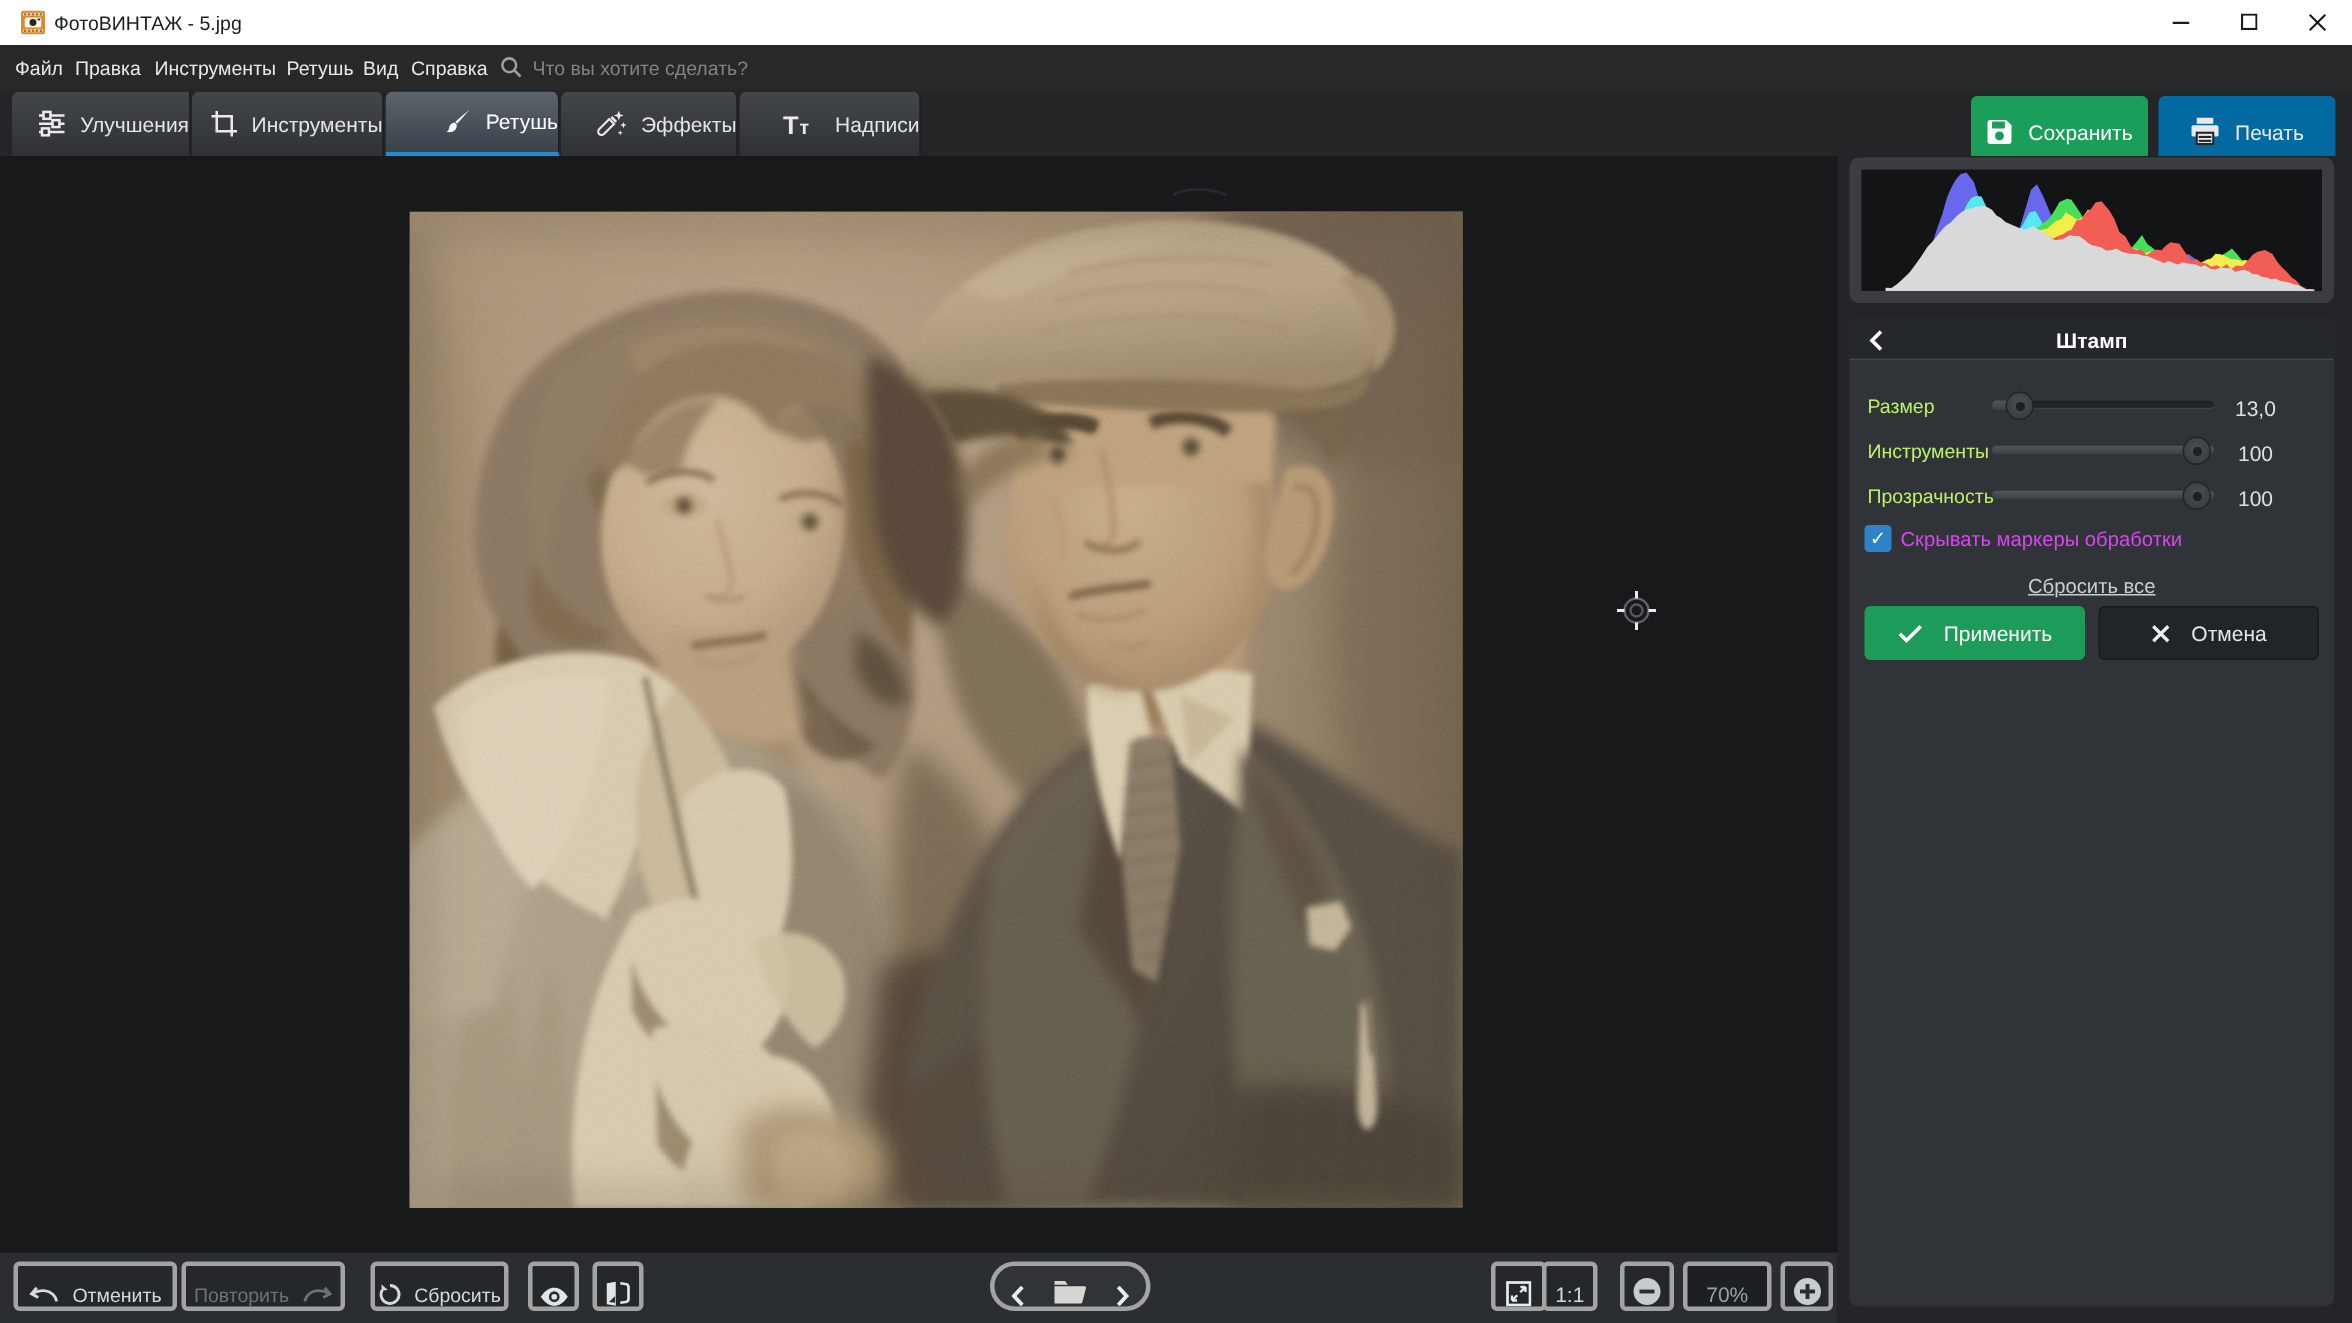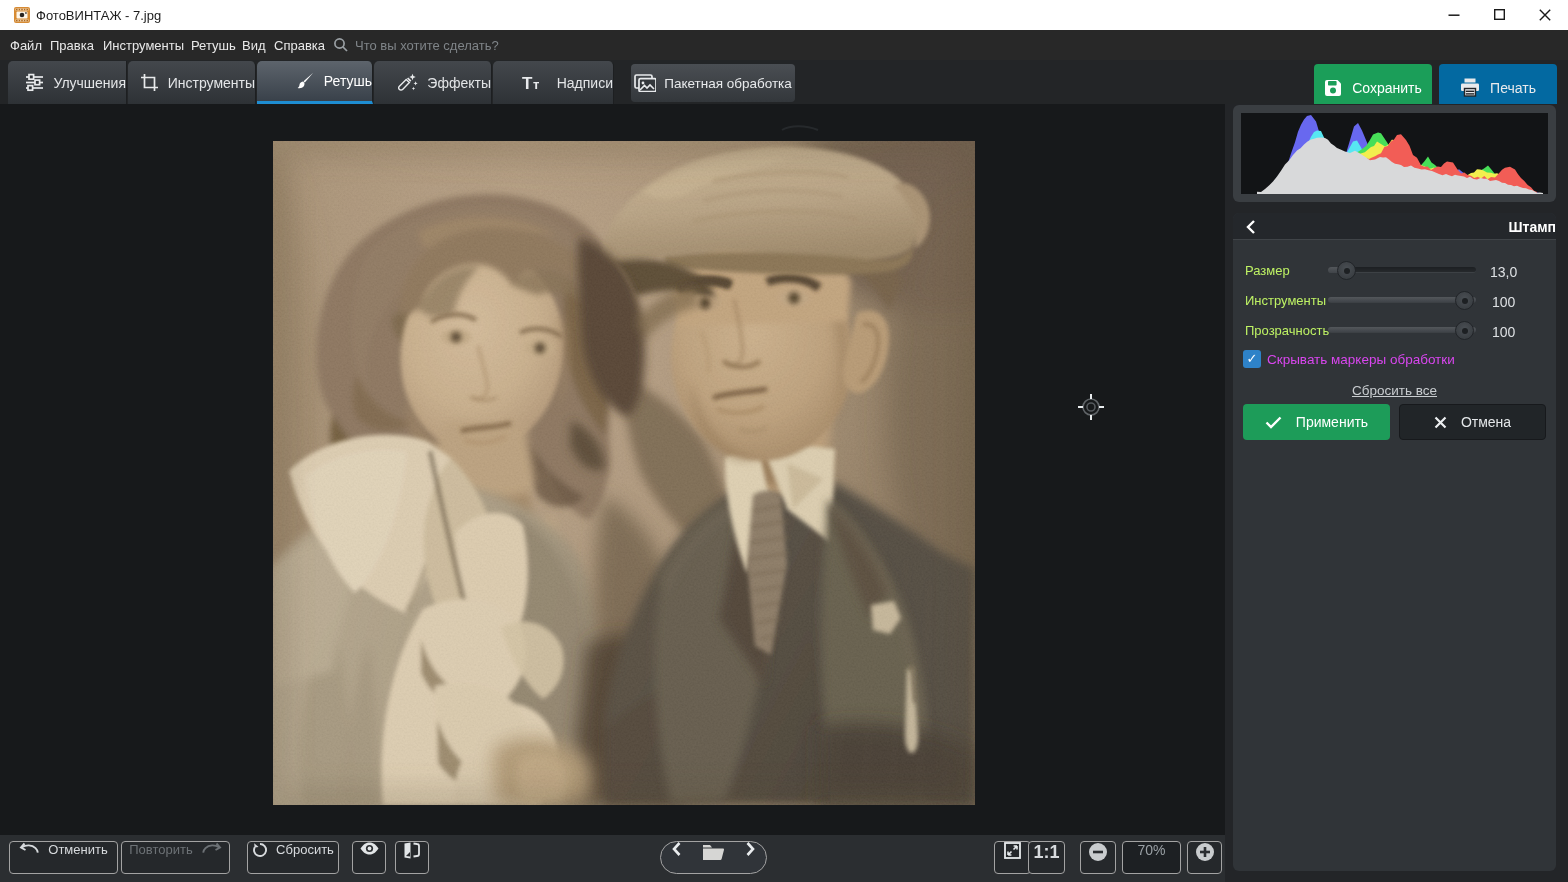--- a/index.html
+++ b/index.html
@@ -17,28 +17,28 @@
 .tab.first{border-radius:5px 0 0 0}
 .tab.active{background:linear-gradient(#5d646c,#39414a);color:#fff;border-bottom:3px solid #1e8dd2}
 .batch{top:64px;height:38px;white-space:nowrap;font-size:13.5px;border-radius:4px;background:linear-gradient(#4a4e53,#33373b);color:#e8eaec;display:flex;align-items:center;justify-content:center;gap:8px}
 .topbtn{top:64px;height:47px;border-radius:4px;font-size:14px;display:flex;align-items:center;justify-content:center;gap:10px}
 #savebtn{left:1314px;width:118px;background:#1b9e59;color:#fff}
 #printbtn{left:1439px;width:118px;background:#0369a1;color:#e8eaec}
 
 #canvas{left:0;top:104px;width:1225px;height:731px;background:#17191b}
 
 #bottombar{left:0;top:835px;width:1225px;height:47px;background:#2b2e31}
-.bbtn{top:841px;height:33px;background:#25282b;border:1px solid #a3a3a3;border-radius:4px;color:#d7dadd;font-size:13px;display:flex;align-items:flex-start;justify-content:center;gap:8px}
+.bbtn{top:841px;height:33px;background:#25282b;border:3px solid #a3a3a3;border-radius:4px;color:#d7dadd;font-size:13px;display:flex;align-items:flex-end;justify-content:center;gap:8px}
 
 #sidebar{left:1225px;top:104px;width:343px;height:778px;background:#232528}
 #histpanel{left:8px;top:1px;width:323px;height:97px;background:#3a3e42;border-radius:6px}
 #histbox{left:8px;top:8px;width:307px;height:81px;background:#121416}
 #stamppanel{left:8px;top:109px;width:323px;height:658px;background:#303438;border-radius:6px;overflow:hidden}
 #stamphead{left:0;top:0;width:323px;height:27px;background:#24272b;border-bottom:1px solid #404448}
-#stamptitle{width:323px;top:6px;text-align:right;color:#fff;font-weight:bold;font-size:14px}
+#stamptitle{width:323px;top:6px;text-align:center;color:#fff;font-weight:bold;font-size:14px}
 .slabel{left:12px;color:#bef264;font-size:13px}
 .sval{color:#dde0e3;font-size:14px}
 .track{left:95px;width:148px;height:6px;border-radius:3px;background:linear-gradient(#1c1f22,#26292c);border-bottom:1px solid #3d4145}
 .knob{width:19px;height:19px;border-radius:50%;background:radial-gradient(circle at 50% 40%,#4a4f54,#34383c);border:1px solid #212428}
 .knob::after{content:"";position:absolute;left:5.5px;top:5.5px;width:6px;height:6px;border-radius:50%;background:#1d2023}
 #checkbox{left:10px;top:137px;width:18px;height:18px;background:#2e82c8;border-radius:3px;color:#fff;font-size:13px;text-align:center;line-height:18px}
 #chklabel{left:34px;top:139px;color:#d946ef;font-size:13.5px}
 #resetlink{left:0;top:170px;width:323px;text-align:center;color:#c9cdd0;font-size:13.5px;text-decoration:underline}
 .abtn{top:191px;height:36px;border-radius:4px;font-size:14px;display:flex;align-items:center;justify-content:center;gap:14px}
 #applybtn{left:10px;width:147px;background:#1d9c59;color:#fff}
@@ -61,21 +61,21 @@
       <rect x="2" y="12.8" width="1.6" height="1.5"></rect>
         <rect x="4.6" y="12.8" width="1.6" height="1.5"></rect>
         <rect x="7.2" y="12.8" width="1.6" height="1.5"></rect>
         <rect x="9.8" y="12.8" width="1.6" height="1.5"></rect>
         <rect x="12.4" y="12.8" width="1.6" height="1.5"></rect>
     </g>
     <rect x="2.5" y="4.6" width="11" height="6.8" rx="1" fill="#fdf6ea"></rect>
     <circle cx="8" cy="8" r="2.3" fill="#2a2420"></circle>
     <rect x="11" y="5.4" width="1.8" height="1.2" fill="#2a2420"></rect>
   </svg>
-  <div id="title-text" class="abs">ФотоВИНТАЖ - 7.jpg</div>
+  <div id="title-text" class="abs">ФотоВИНТАЖ - 5.jpg</div>
   <svg class="abs" style="left:1448px;top:14px" width="12" height="3" viewBox="0 0 12 3">
       <line x1="0.5" y1="1.2" x2="11.5" y2="1.2" stroke="#1a1a1a" stroke-width="1.5"></line>
     </svg>
   <svg class="abs" style="left:1494px;top:9px" width="11" height="11" viewBox="0 0 11 11">
       <rect x="0.7" y="0.7" width="9.6" height="9.6" fill="none" stroke="#1a1a1a" stroke-width="1.4"></rect>
     </svg>
   <svg class="abs" style="left:1539px;top:9px" width="12" height="12" viewBox="0 0 12 12">
       <path d="M0.8 0.8 L11.2 11.2 M11.2 0.8 L0.8 11.2" stroke="#1a1a1a" stroke-width="1.4"></path>
     </svg>
 
@@ -113,26 +113,20 @@
         <path d="M8.2 6.4 L11.4 9.6 L4.6 16.4 C3.8 17.2 2.2 17.2 1.4 16.4 C0.6 15.6 0.6 14 1.4 13.2 Z" stroke="#e8eaec" stroke-width="1.4" fill="none"></path>
         <path d="M9 5.6 L12.2 8.8 L13.4 7.6 L10.2 4.4 Z"></path>
         <path d="M14.5 0.8 l0.9 2.3 2.3 0.9 -2.3 0.9 -0.9 2.3 -0.9 -2.3 -2.3 -0.9 2.3 -0.9 Z"></path>
         <path d="M17.6 8.3 l0.6 1.5 1.5 0.6 -1.5 0.6 -0.6 1.5 -0.6 -1.5 -1.5 -0.6 1.5 -0.6 Z"></path>
         <path d="M15.5 13.8 l0.5 1.2 1.2 0.5 -1.2 0.5 -0.5 1.2 -0.5 -1.2 -1.2 -0.5 1.2 -0.5 Z"></path>
       </svg>Эффекты</div>
   <div class="tab abs" style="left:493px;width:121px"><svg width="26" height="18" viewBox="0 0 26 18">
         <text x="0" y="15" font-family="Liberation Sans" font-size="17" font-weight="bold" fill="#e8eaec">T</text>
         <text x="11" y="15" font-family="Liberation Sans" font-size="13" font-weight="bold" fill="#e8eaec">т</text>
       </svg>Надписи</div>
-  <div class="batch abs" style="left:631px;width:164px"><svg width="22" height="18" viewBox="0 0 22 18">
-        <rect x="1" y="1" width="17" height="13" rx="1.5" fill="none" stroke="#e8eaec" stroke-width="1.7"></rect>
-        <rect x="5" y="4.6" width="17" height="13" rx="1.5" fill="#33373b" stroke="#e8eaec" stroke-width="1.7"></rect>
-        <circle cx="9" cy="9" r="1.4" fill="#e8eaec"></circle>
-        <path d="M6 16 l4.5-4.5 2.5 2.5 3-3 4 4" fill="none" stroke="#e8eaec" stroke-width="1.6"></path>
-      </svg>Пакетная обработка</div>
   <div id="savebtn" class="topbtn abs"><svg width="18" height="18" viewBox="0 0 18 18">
         <path d="M1 3 a2 2 0 0 1 2-2 H13.5 L17 4.5 V15 a2 2 0 0 1-2 2 H3 a2 2 0 0 1-2-2 Z" fill="#fff"></path>
         <rect x="4" y="2" width="8.6" height="4.6" rx="0.8" fill="#1b9e59"></rect>
         <circle cx="9" cy="11.6" r="3" fill="#1b9e59"></circle>
       </svg>Сохранить</div>
   <div id="printbtn" class="topbtn abs"><svg width="20" height="19" viewBox="0 0 20 19">
         <rect x="4.5" y="0.5" width="11" height="4" fill="#e8eaec"></rect>
         <rect x="1" y="5.5" width="18" height="7.5" rx="1.2" fill="#e8eaec"></rect>
         <rect x="4.5" y="10.5" width="11" height="7.5" fill="#e8eaec" stroke="#222528" stroke-width="1.4"></rect>
         <rect x="5.8" y="12.6" width="8.4" height="1.4" fill="#222528"></rect>
@@ -424,21 +418,21 @@
       <svg width="9" height="14" viewBox="0 0 9 14">
         <path d="M1.5 1 L7 7 L1.5 13" fill="none" stroke="#e9ecee" stroke-width="2.6"></path>
       </svg>
     </div>
   <div class="bbtn abs" style="left:994px;width:37px">
       <svg width="17" height="17" viewBox="0 0 17 17">
         <rect x="1" y="1" width="15" height="15" fill="none" stroke="#e8ebed" stroke-width="1.8"></rect>
         <path d="M9.5 7.5 L13 4 M13 4 h-3.4 M13 4 v3.4 M7.5 9.5 L4 13 M4 13 h3.4 M4 13 v-3.4" stroke="#e8ebed" stroke-width="1.6" fill="none"></path>
       </svg>
     </div>
-  <div class="bbtn abs" style="left:1028px;width:37px;font-weight:bold;font-size:18px">1:1</div>
+  <div class="bbtn abs" style="left:1028px;width:37px;font-weight:normal;font-size:14px">1:1</div>
   <div class="bbtn abs" style="left:1080px;width:36px">
       <svg width="20" height="20" viewBox="0 0 20 20">
         <circle cx="10" cy="10" r="9" fill="#c9ccce"></circle>
         <rect x="5" y="8.7" width="10" height="2.6" fill="#2a2d30"></rect>
       </svg>
     </div>
   <div class="bbtn abs" style="left:1122px;width:59px;background:#1d2023;color:#9aa0a5;font-size:14px">70%</div>
   <div class="bbtn abs" style="left:1187px;width:35px">
       <svg width="20" height="20" viewBox="0 0 20 20">
         <circle cx="10" cy="10" r="9" fill="#c9ccce"></circle>

